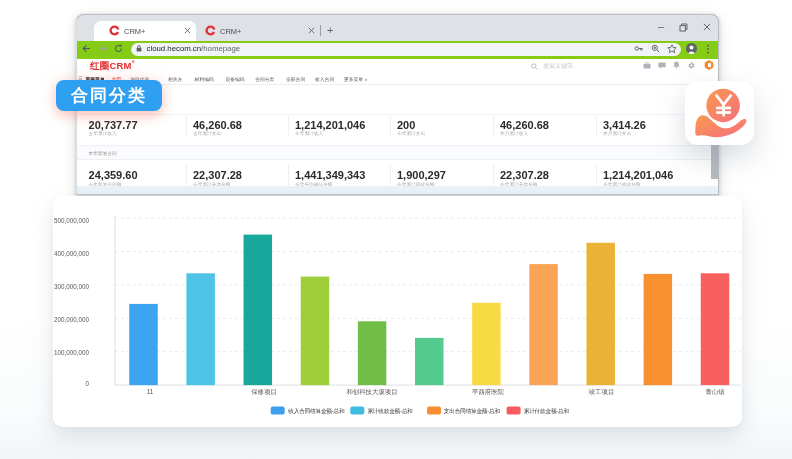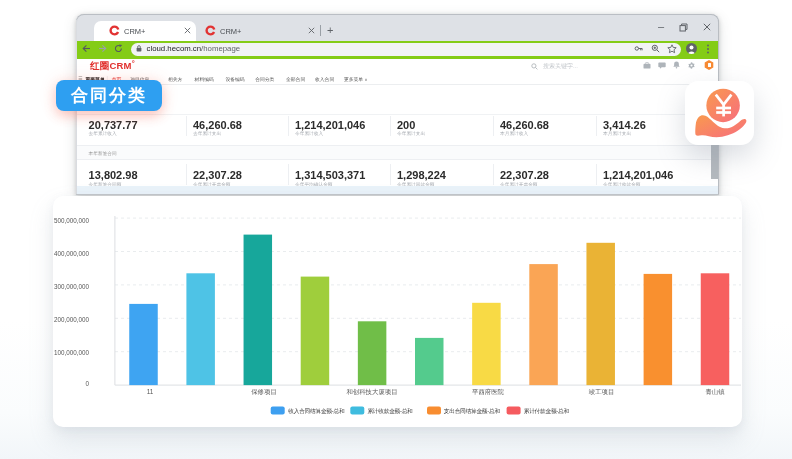--- a/index.html
+++ b/index.html
@@ -220,27 +220,27 @@
     <div class="abs vdiv" style="left:212px; top:102px; height:20px;"></div>
     <div class="abs vdiv" style="left:314px; top:102px; height:20px;"></div>
     <div class="abs vdiv" style="left:417px; top:102px; height:20px;"></div>
     <div class="abs vdiv" style="left:520px; top:102px; height:20px;"></div>
 
     <div class="abs hline" style="left:0; top:131px; width:643px;"></div>
     <div class="abs band"></div>
     <div class="abs lbl" style="left:12.6px; top:135.5px; color:#999;">本年新签合同</div>
     <div class="abs hline" style="left:0; top:144.5px; width:643px;"></div>
 
-    <div class="abs num" style="left:12.6px; top:155px;">13,802.98</div>
+    <div class="abs num" style="left:12.6px; top:155px;">24,359.60</div>
     <div class="abs lbl" style="left:12.6px; top:166.5px;">今年新签合同额</div>
     <div class="abs num" style="left:117px; top:155px;">22,307.28</div>
     <div class="abs lbl" style="left:117px; top:166.5px;">今年累计开票金额</div>
-    <div class="abs num" style="left:219px; top:155px;">1,314,503,371</div>
+    <div class="abs num" style="left:219px; top:155px;">1,441,349,343</div>
     <div class="abs lbl" style="left:219px; top:166.5px;">今年平均确认金额</div>
-    <div class="abs num" style="left:321px; top:155px;">1,298,224</div>
+    <div class="abs num" style="left:321px; top:155px;">1,900,297</div>
     <div class="abs lbl" style="left:321px; top:166.5px;">今年累计回款金额</div>
     <div class="abs num" style="left:424px; top:155px;">22,307.28</div>
     <div class="abs lbl" style="left:424px; top:166.5px;">今年累计开票金额</div>
     <div class="abs num" style="left:527px; top:155px;">1,214,201,046</div>
     <div class="abs lbl" style="left:527px; top:166.5px;">今年累计收款金额</div>
     <div class="abs vdiv" style="left:110px; top:150px; height:21px;"></div>
     <div class="abs vdiv" style="left:212px; top:150px; height:21px;"></div>
     <div class="abs vdiv" style="left:314px; top:150px; height:21px;"></div>
     <div class="abs vdiv" style="left:417px; top:150px; height:21px;"></div>
     <div class="abs vdiv" style="left:520px; top:150px; height:21px;"></div>

